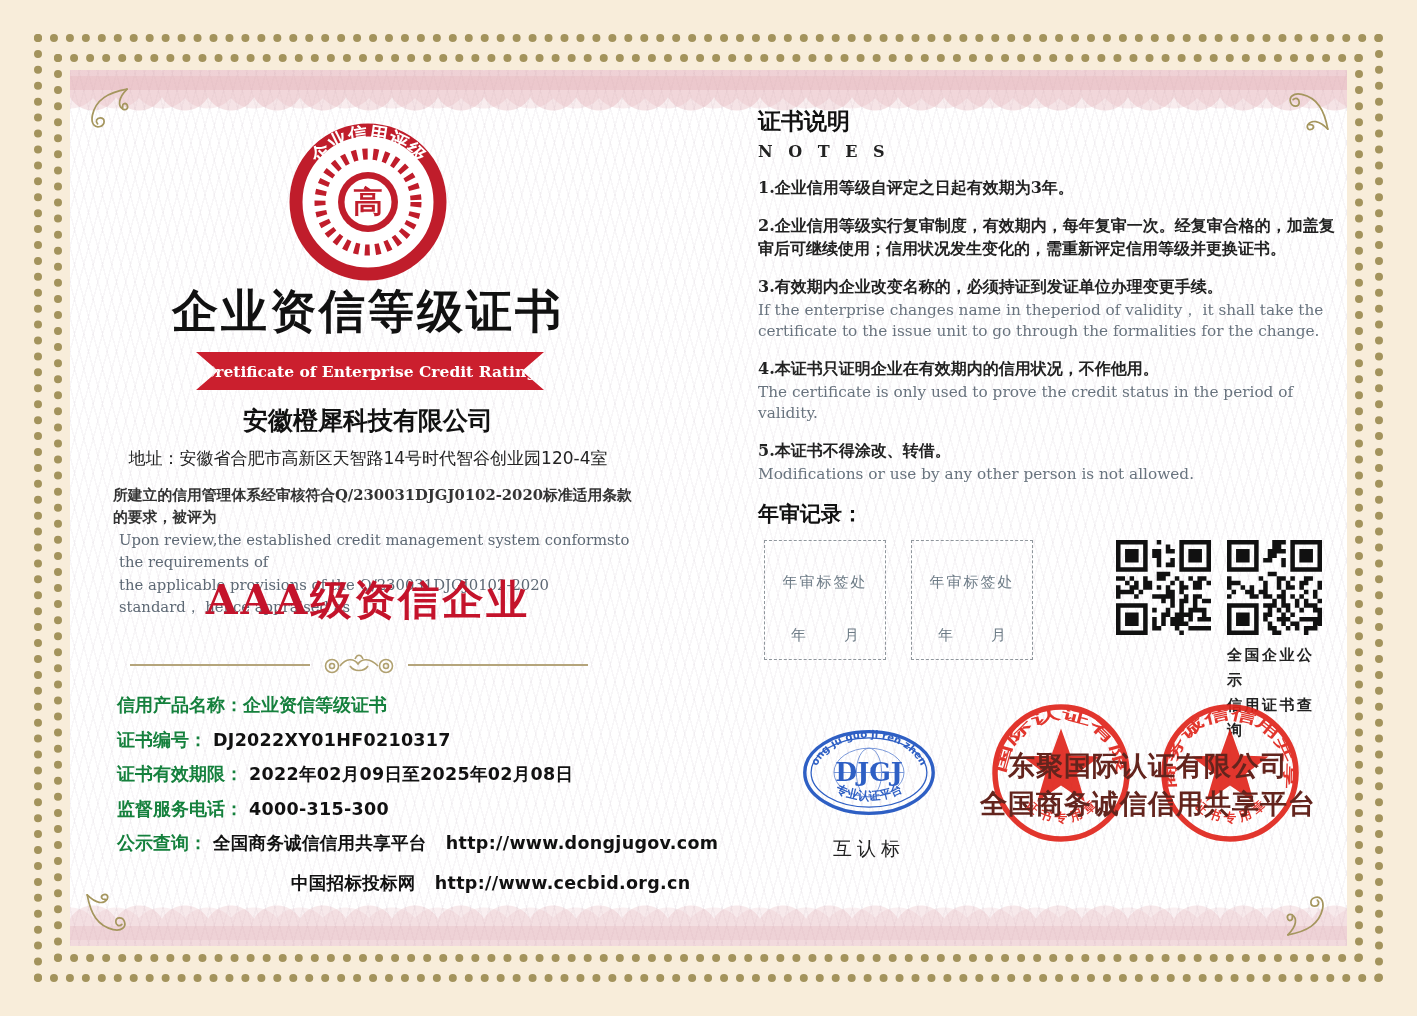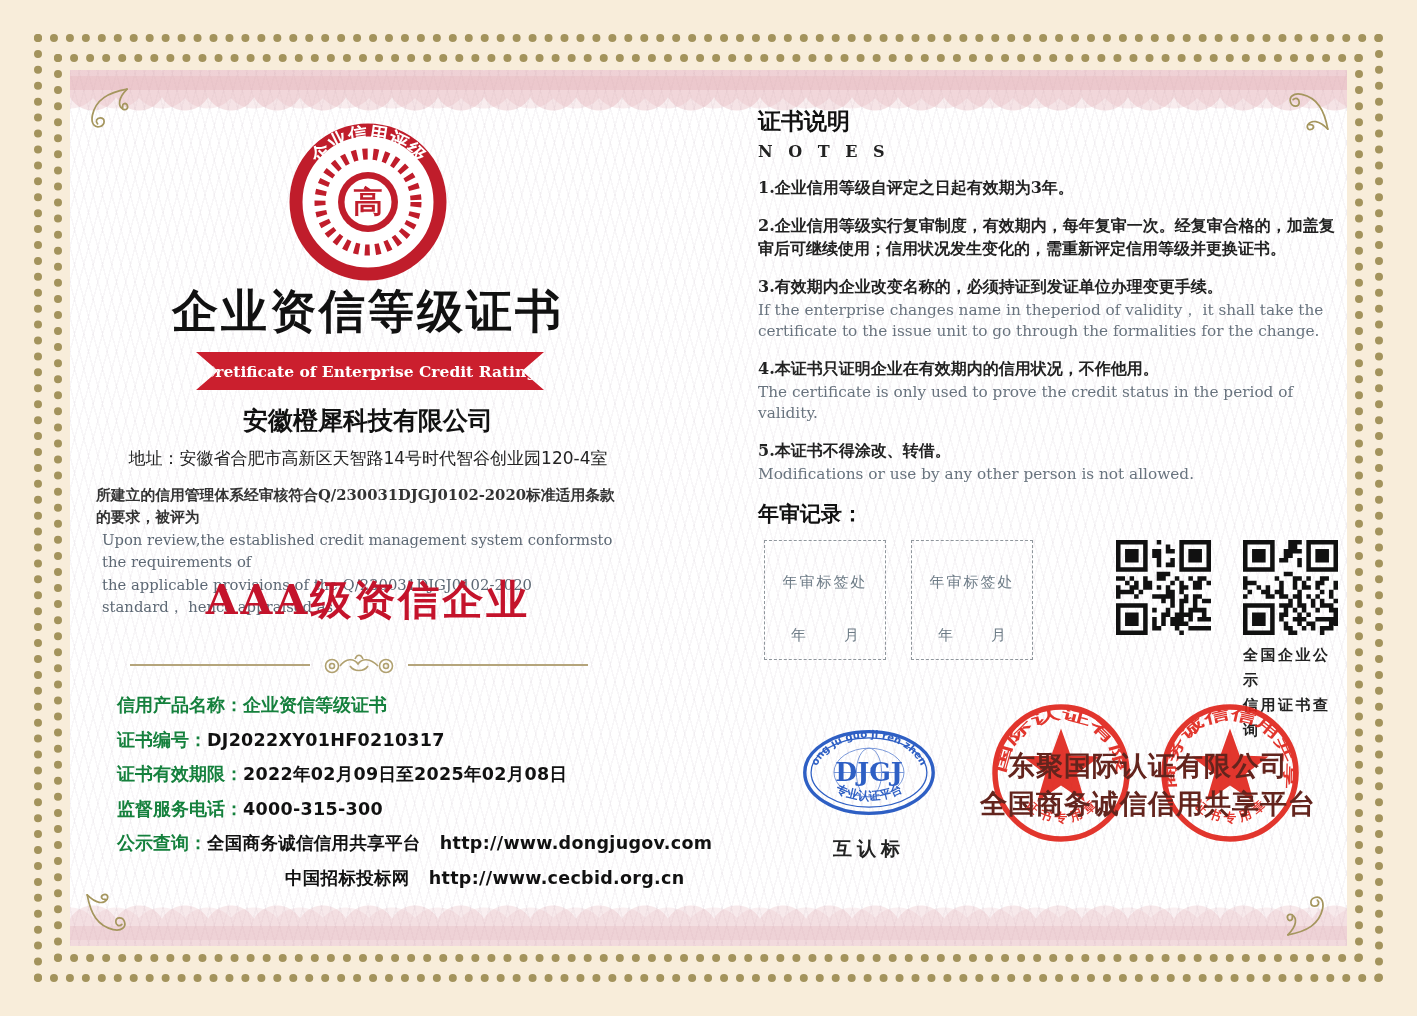--- a/index.html
+++ b/index.html
@@ -51,68 +51,68 @@
   .company{
     position:absolute; left:100px; top:404px; width:536px; text-align:center;
     font-family:"DejaVu Sans","Liberation Sans",sans-serif;
     font-size:25px; font-weight:bold; color:#111;
   }
   .address{
     position:absolute; left:100px; top:447px; width:536px; text-align:center;
     font-family:"DejaVu Sans","Liberation Sans",sans-serif;
     font-size:17px; color:#222;
   }
-  .statement{position:absolute; left:96px; top:484px; width:522px; line-height:21.5px;}
+  .statement{position:absolute; left:113px; top:484px; width:522px; line-height:21.5px;}
   .statement .zh{font-size:14.8px; color:#333; font-weight:600;}
   .statement .en{font-size:14.8px; color:#5d6874; margin-top:2px; padding-left:6px;}
   .rating{
     position:absolute; left:100px; top:573px; width:536px; text-align:center;
     font-size:41px; font-weight:bold; letter-spacing:3px; color:#c4132b;
   }
   .divider{
     position:absolute; left:130px; top:648px; width:458px; height:34px;
     display:flex; align-items:center; justify-content:center; gap:10px;
   }
   .divider .line{flex:1; height:1.5px; background:#b5a57b;}
   .divider svg{width:78px; height:30px; flex:0 0 auto;}
   .fields{position:absolute; left:117px; top:688px; width:560px;}
   .field-row{height:34.5px; display:flex; align-items:center; white-space:pre;}
   .field-row .lbl{font-size:18px; font-weight:bold; color:#15803d;}
   .field-row .val{
     font-family:"DejaVu Sans","Liberation Sans",sans-serif;
-    font-size:17.5px; font-weight:bold; color:#111; letter-spacing:.3px;
-  }
-  .field-row.indent{padding-left:168px;}
+    font-size:17.5px; font-weight:bold; color:#111; letter-spacing:.3px;margin-left:6px;
+  }
+  .field-row.indent{padding-left:168px;align-items:flex-end;}
 
   
   .right-col{position:absolute; left:758px; top:108px; width:580px;}
   .notes-title-zh{font-size:23px; font-weight:bold; line-height:26px; color:#111;}
   .notes-title-en{font-size:16px; letter-spacing:5px; margin-top:8px; color:#222; font-weight:600;}
   .notes{margin-top:15px;}
   .note{margin-bottom:15px;}
   .note .zh{font-size:16px; font-weight:600; line-height:23px; color:#222;}
   .note .en{font-size:15.3px; color:#68737e; line-height:21px; margin-top:2px;}
   .annual-title{font-size:21px; font-weight:bold; margin-top:0; color:#111;}
   .annual-row{position:relative; height:152px; margin-top:12px;}
   .annual-box{
     position:absolute; top:0; width:120px; height:118px;
     border:1.5px dashed #8f969c; display:flex; flex-direction:column;
     align-items:center; justify-content:center; color:#6d7b86;
   }
   .annual-box .tag{font-size:15px; letter-spacing:2px; margin-top:18px;}
   .annual-box .ym{font-size:15px; margin-top:34px; white-space:pre;}
   .annual-box.b1{left:6px;} .annual-box.b2{left:153px;}
   .qr-wrap{position:absolute; top:0; width:100px; text-align:left;}
-  .qr-wrap.q1{left:358px;} .qr-wrap.q2{left:485px;}
+  .qr-wrap.q1{left:358px;} .qr-wrap.q2{left:469px;}
   .qr-wrap svg{width:95px; height:95px; display:block;}
   .qr-cap{font-size:15px; letter-spacing:2.5px; color:#222; line-height:25px; margin-top:8px; font-weight:600;}
   .stamp-row{position:relative; height:215px; margin-top:16px;}
   .djgj{position:absolute; left:38px; top:10px; width:146px; height:112px;}
   .djgj-below{position:absolute; left:38px; top:128px; width:146px; text-align:center;
-    font-size:19px; letter-spacing:5px; font-weight:700; color:#222;}
+    font-size:19px; letter-spacing:5px; font-weight:400; color:#222;}
   .stamp{position:absolute; width:150px; height:150px; opacity:.92;}
   .stamp.s1{left:228px; top:-10px;}
   .stamp.s2{left:397px; top:-10px;}
   .stamp-overlay{
     position:absolute; left:120px; width:540px; text-align:center;
     font-family:"DejaVu Sans","Liberation Sans",sans-serif;
     font-size:27px; font-weight:bold; color:#63241d; letter-spacing:1px; white-space:nowrap;
   }
   .stamp-overlay.l1{top:40px;}
   .stamp-overlay.l2{top:78px;}

